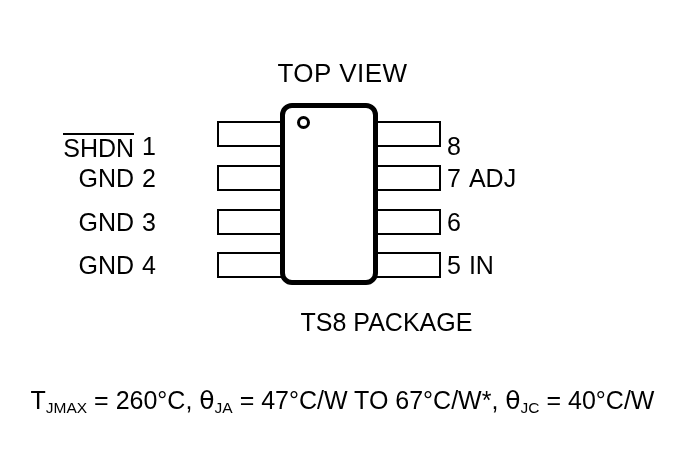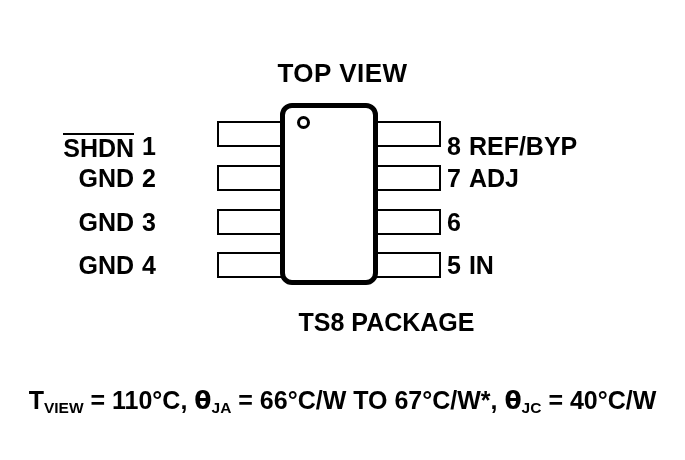--- a/index.html
+++ b/index.html
@@ -15,21 +15,20 @@
     color: #000000;
     overflow: hidden;
   }
 
   #pinout-figure {
     position: absolute;
     left: 0;
     top: 0;
     width: 628px;
     height: 460px;
-    font-weight: bold;
   }
 
   
   .top-view-title {
     position: absolute;
     left: 0;
     top: 58px;
     width: 685px;
     text-align: center;
     font-size: 26px;
@@ -179,33 +178,32 @@
     <span>GND</span>
     <span class="pin-num">3</span>
   </div>
   <div class="pin-label left row3">
     <span>GND</span>
     <span class="pin-num">4</span>
   </div>
 
   <div class="pin-label right row0">
     <span class="pin-num-lead">8</span>
-    <span>REF/BYP</span>
   </div>
   <div class="pin-label right row1">
     <span class="pin-num-lead">7</span>
     <span>ADJ</span>
   </div>
   <div class="pin-label right row2">
     <span class="pin-num-lead">6</span>
   </div>
   <div class="pin-label right row3">
     <span class="pin-num-lead">5</span>
     <span>IN</span>
   </div>
 
   <div class="caption caption-1">TS8 PACKAGE</div>
 
   <div class="thermal-line">
-    <span>T</span><sub>VIEW</sub><span> = 110°C, </span><span class="theta">θ</span><sub>JA</sub><span> = 66°C/W TO 67°C/W*, </span><span class="theta">θ</span><sub>JC</sub><span> = 40°C/W</span>
+    <span>T</span><sub>JMAX</sub><span> = 260°C, </span><span class="theta">θ</span><sub>JA</sub><span> = 47°C/W TO 67°C/W*, </span><span class="theta">θ</span><sub>JC</sub><span> = 40°C/W</span>
   </div>
 
 </div>
 
 </body></html>

